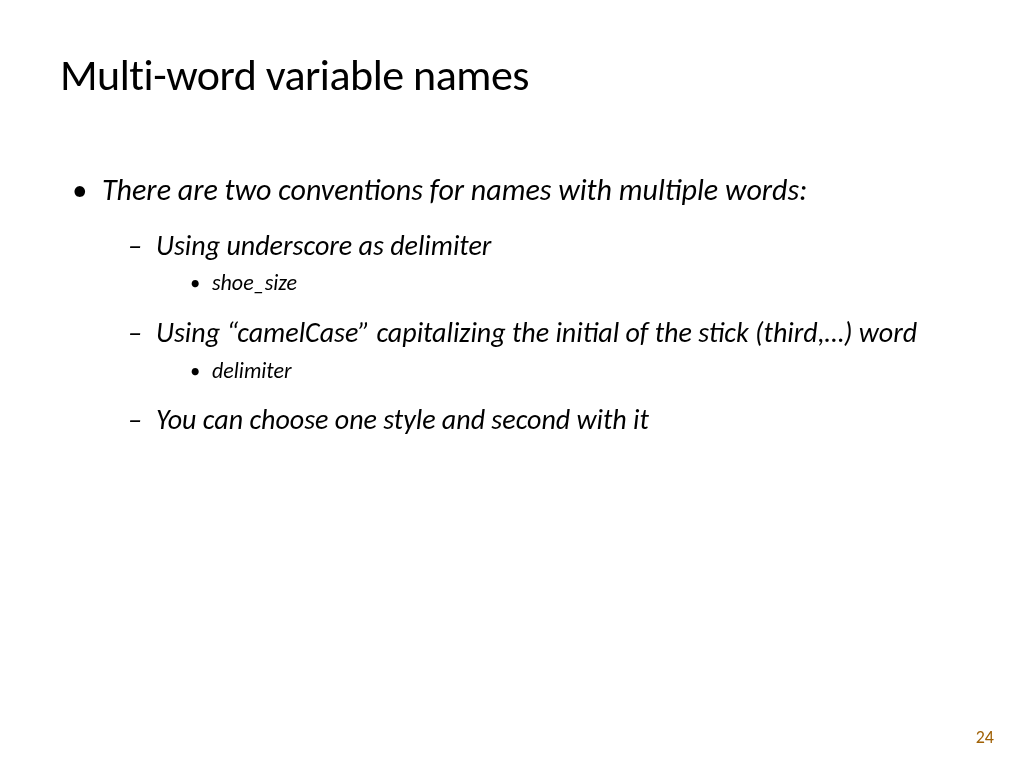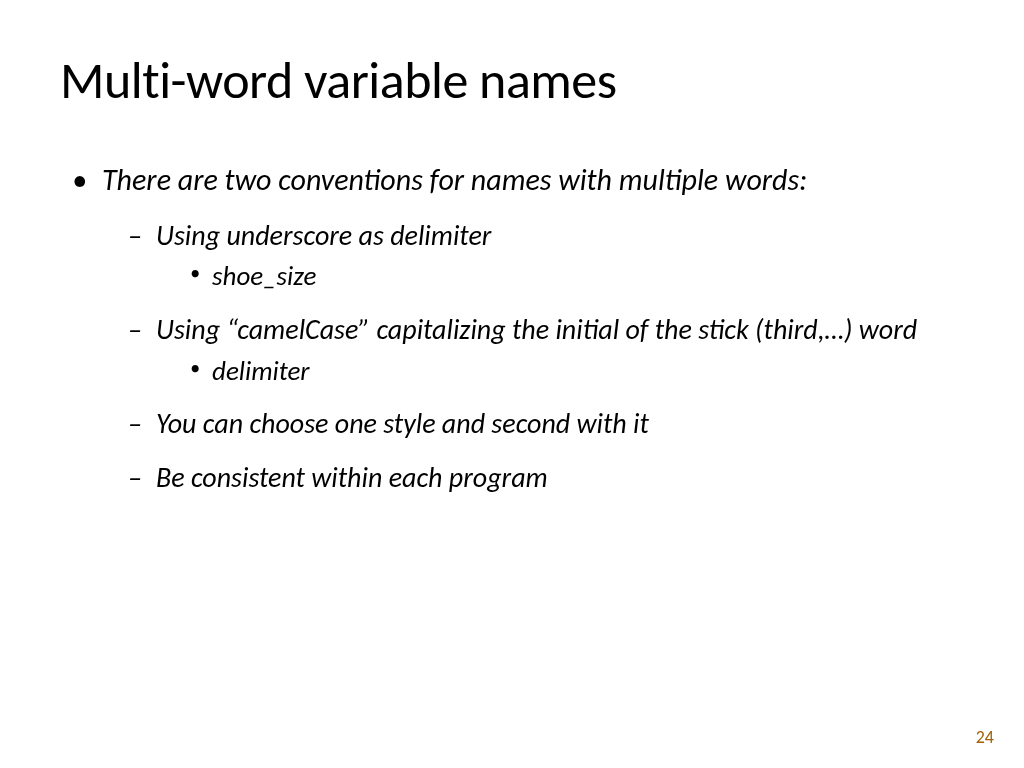--- a/index.html
+++ b/index.html
@@ -16,24 +16,24 @@
       position: relative;
       overflow: hidden;
     }
     .slide {
       padding: 48px 60px 40px 60px;
       width: 100%;
       height: 100%;
       position: relative;
     }
     .title {
-      font-size: 52px;
+      font-size: 44px;
       font-weight: 400;
       color: #000000;
-      margin-bottom: 48px;
+      margin-bottom: 68px;
       letter-spacing: -0.5px;
     }
     .content {
       font-size: 30px;
       line-height: 1.35;
       font-style: italic;
     }
     ul {
       list-style: none;
     }
@@ -62,21 +62,21 @@
       margin-top: 16px;
     }
     .level2 > li::before {
       content: "–";
       position: absolute;
       left: 8px;
       font-size: 28px;
     }
     .level3 {
       padding-left: 28px;
-      font-size: 27px;
+      font-size: 22px;
     }
     .level3 > li {
       position: relative;
       padding-left: 28px;
       margin-bottom: 2px;
       margin-top: 4px;
     }
     .level3 > li::before {
       content: "•";
       position: absolute;
@@ -114,21 +114,18 @@
             <span>Using “camelCase” capitalizing the initial of the stick (third,…) word</span>
             <ul class="level3">
               <li>
                 <span>delimiter</span>
               </li>
             </ul>
           </li>
           <li>
             <span>You can choose one style and second with it</span>
           </li>
-          <li>
-            <span>Be consistent within each program</span>
-          </li>
         </ul>
       </li>
     </ul>
   </div>
   <div class="page-number">24</div>
 </div>
 
 </body></html>

